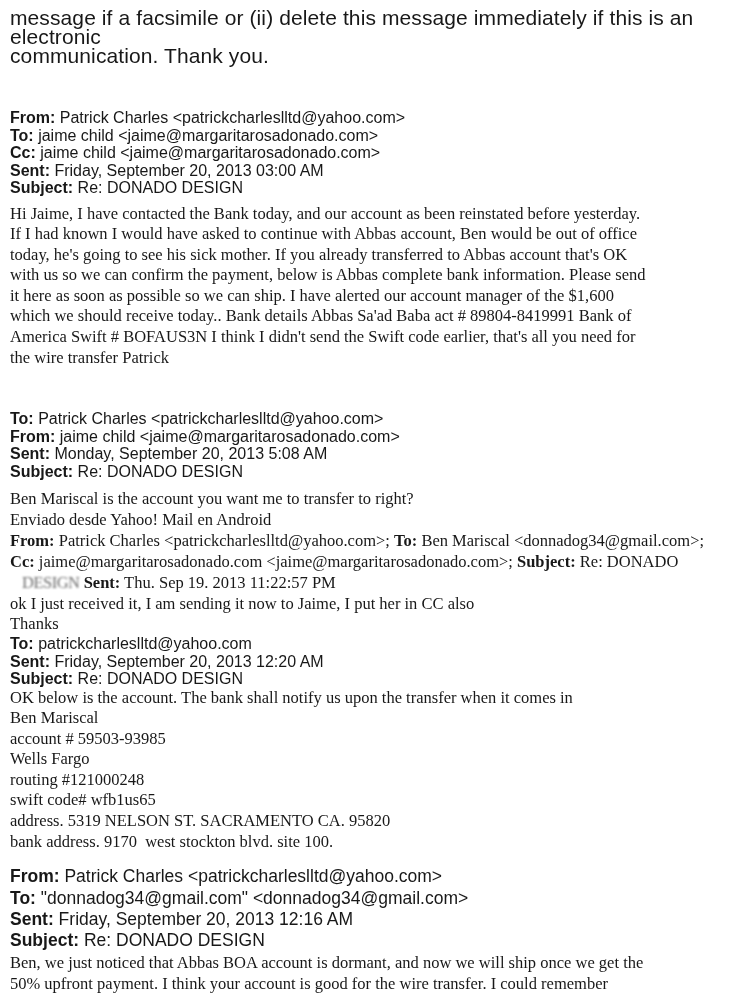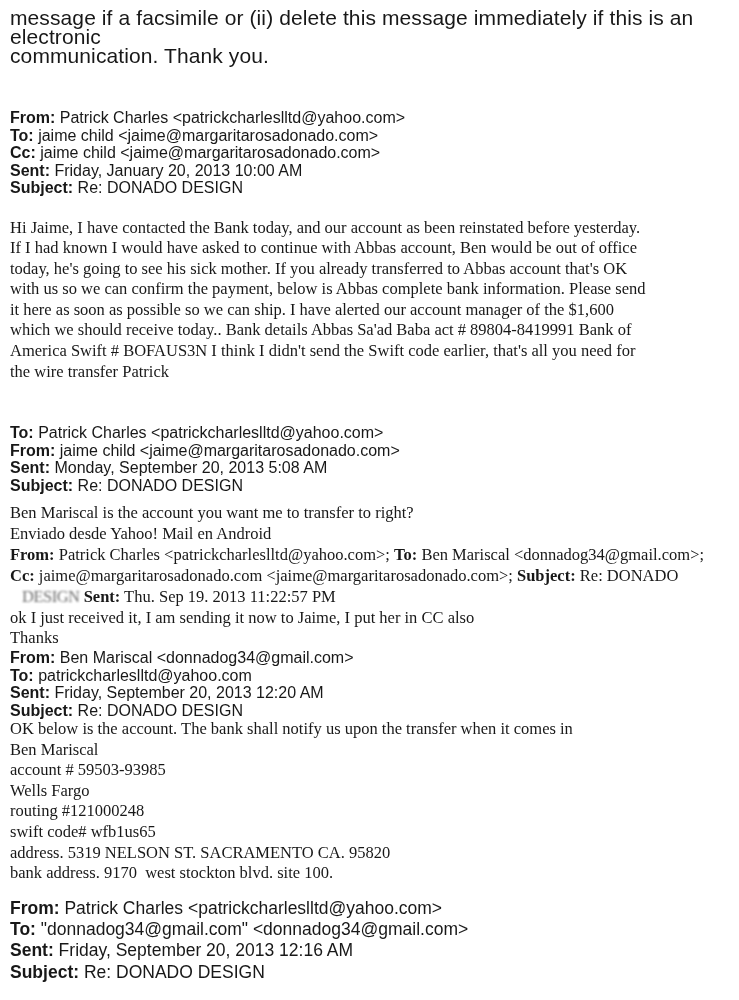--- a/index.html
+++ b/index.html
@@ -36,42 +36,42 @@
 
   .body-text {
     font-size: 16.5px;
     line-height: 20.6px;
     white-space: pre-wrap;
   }
 
   .smudge { filter: blur(0.8px); opacity: 0.65; letter-spacing: -0.5px; }
 
   .email1 { margin-top: 44px; }
-  .email1 .body-text { margin-top: 21px; }
+  .email1 .body-text { margin-top: 7px; }
   .email2 { margin-top: 42px; }
   .email2 .body-text { margin-top: 9px; }
   .email3 { margin-top: 1px; }
   .email4 { margin-top: 0; }
   .email5 { margin-top: 14px; }
   .email5 .body-text { margin-top: 2px; }
 </style>
 </head>
 <body>
 
 <div class="page">
 
   <div class="disclaimer sans">message if a facsimile or (ii) delete this message immediately if this is an electronic
 communication. Thank you.</div>
 
   <div class="email1">
     <div class="hdr sans">
       <div class="hrow"><b>From:</b><span> Patrick Charles &lt;patrickcharleslltd@yahoo.com&gt;</span></div>
       <div class="hrow"><b>To:</b><span> jaime child &lt;jaime@margaritarosadonado.com&gt;</span></div>
       <div class="hrow"><b>Cc:</b><span> jaime child &lt;jaime@margaritarosadonado.com&gt;</span></div>
-      <div class="hrow"><b>Sent:</b><span> Friday, January 20, 2013 10:00 AM</span></div>
+      <div class="hrow"><b>Sent:</b><span> Friday, September 20, 2013 03:00 AM</span></div>
       <div class="hrow"><b>Subject:</b><span> Re: DONADO DESIGN</span></div>
     </div>
     <div class="body-text serif">Hi Jaime, I have contacted the Bank today, and our account as been reinstated before yesterday.
 If I had known I would have asked to continue with Abbas account, Ben would be out of office
 today, he's going to see his sick mother. If you already transferred to Abbas account that's OK
 with us so we can confirm the payment, below is Abbas complete bank information. Please send
 it here as soon as possible so we can ship. I have alerted our account manager of the $1,600
 which we should receive today.. Bank details Abbas Sa'ad Baba act # 89804-8419991 Bank of
 America Swift # BOFAUS3N I think I didn't send the Swift code earlier, that's all you need for
 the wire transfer Patrick</div>
@@ -93,21 +93,20 @@
       <div><b>From:</b><span> Patrick Charles &lt;patrickcharleslltd@yahoo.com&gt;; </span><b>To:</b><span> Ben Mariscal &lt;donnadog34@gmail.com&gt;;</span></div>
       <div><b>Cc:</b><span> jaime@margaritarosadonado.com &lt;jaime@margaritarosadonado.com&gt;; </span><b>Subject:</b><span> Re: DONADO</span></div>
       <div class="indent"><span class="smudge">DESIGN</span><b> Sent:</b><span> Thu. Sep 19. 2013 11:22:57 PM</span></div>
     </div>
     <div class="body-text serif">ok I just received it, I am sending it now to Jaime, I put her in CC also
 Thanks</div>
   </div>
 
   <div class="email4">
     <div class="hdr sans">
-      <div class="hrow"><b>From:</b><span> Ben Mariscal &lt;donnadog34@gmail.com&gt;</span></div>
       <div class="hrow"><b>To:</b><span> patrickcharleslltd@yahoo.com</span></div>
       <div class="hrow"><b>Sent:</b><span> Friday, September 20, 2013 12:20 AM</span></div>
       <div class="hrow"><b>Subject:</b><span> Re: DONADO DESIGN</span></div>
     </div>
     <div class="body-text serif">OK below is the account. The bank shall notify us upon the transfer when it comes in
 Ben Mariscal
 account # 59503-93985
 Wells Fargo
 routing #121000248
 swift code# wfb1us65
@@ -115,15 +114,17 @@
 bank address. 9170  west stockton blvd. site 100.</div>
   </div>
 
   <div class="email5">
     <div class="hdr-lg sans">
       <div class="hrow"><b>From:</b><span> Patrick Charles &lt;patrickcharleslltd@yahoo.com&gt;</span></div>
       <div class="hrow"><b>To:</b><span> "donnadog34@gmail.com" &lt;donnadog34@gmail.com&gt;</span></div>
       <div class="hrow"><b>Sent:</b><span> Friday, September 20, 2013 12:16 AM</span></div>
       <div class="hrow"><b>Subject:</b><span> Re: DONADO DESIGN</span></div>
     </div>
+    <div class="body-text serif">Ben, we just noticed that Abbas BOA account is dormant, and now we will ship once we get the
+50% upfront payment. I think your account is good for the wire transfer. I could remember</div>
   </div>
 
 </div>
 
 </body></html>

